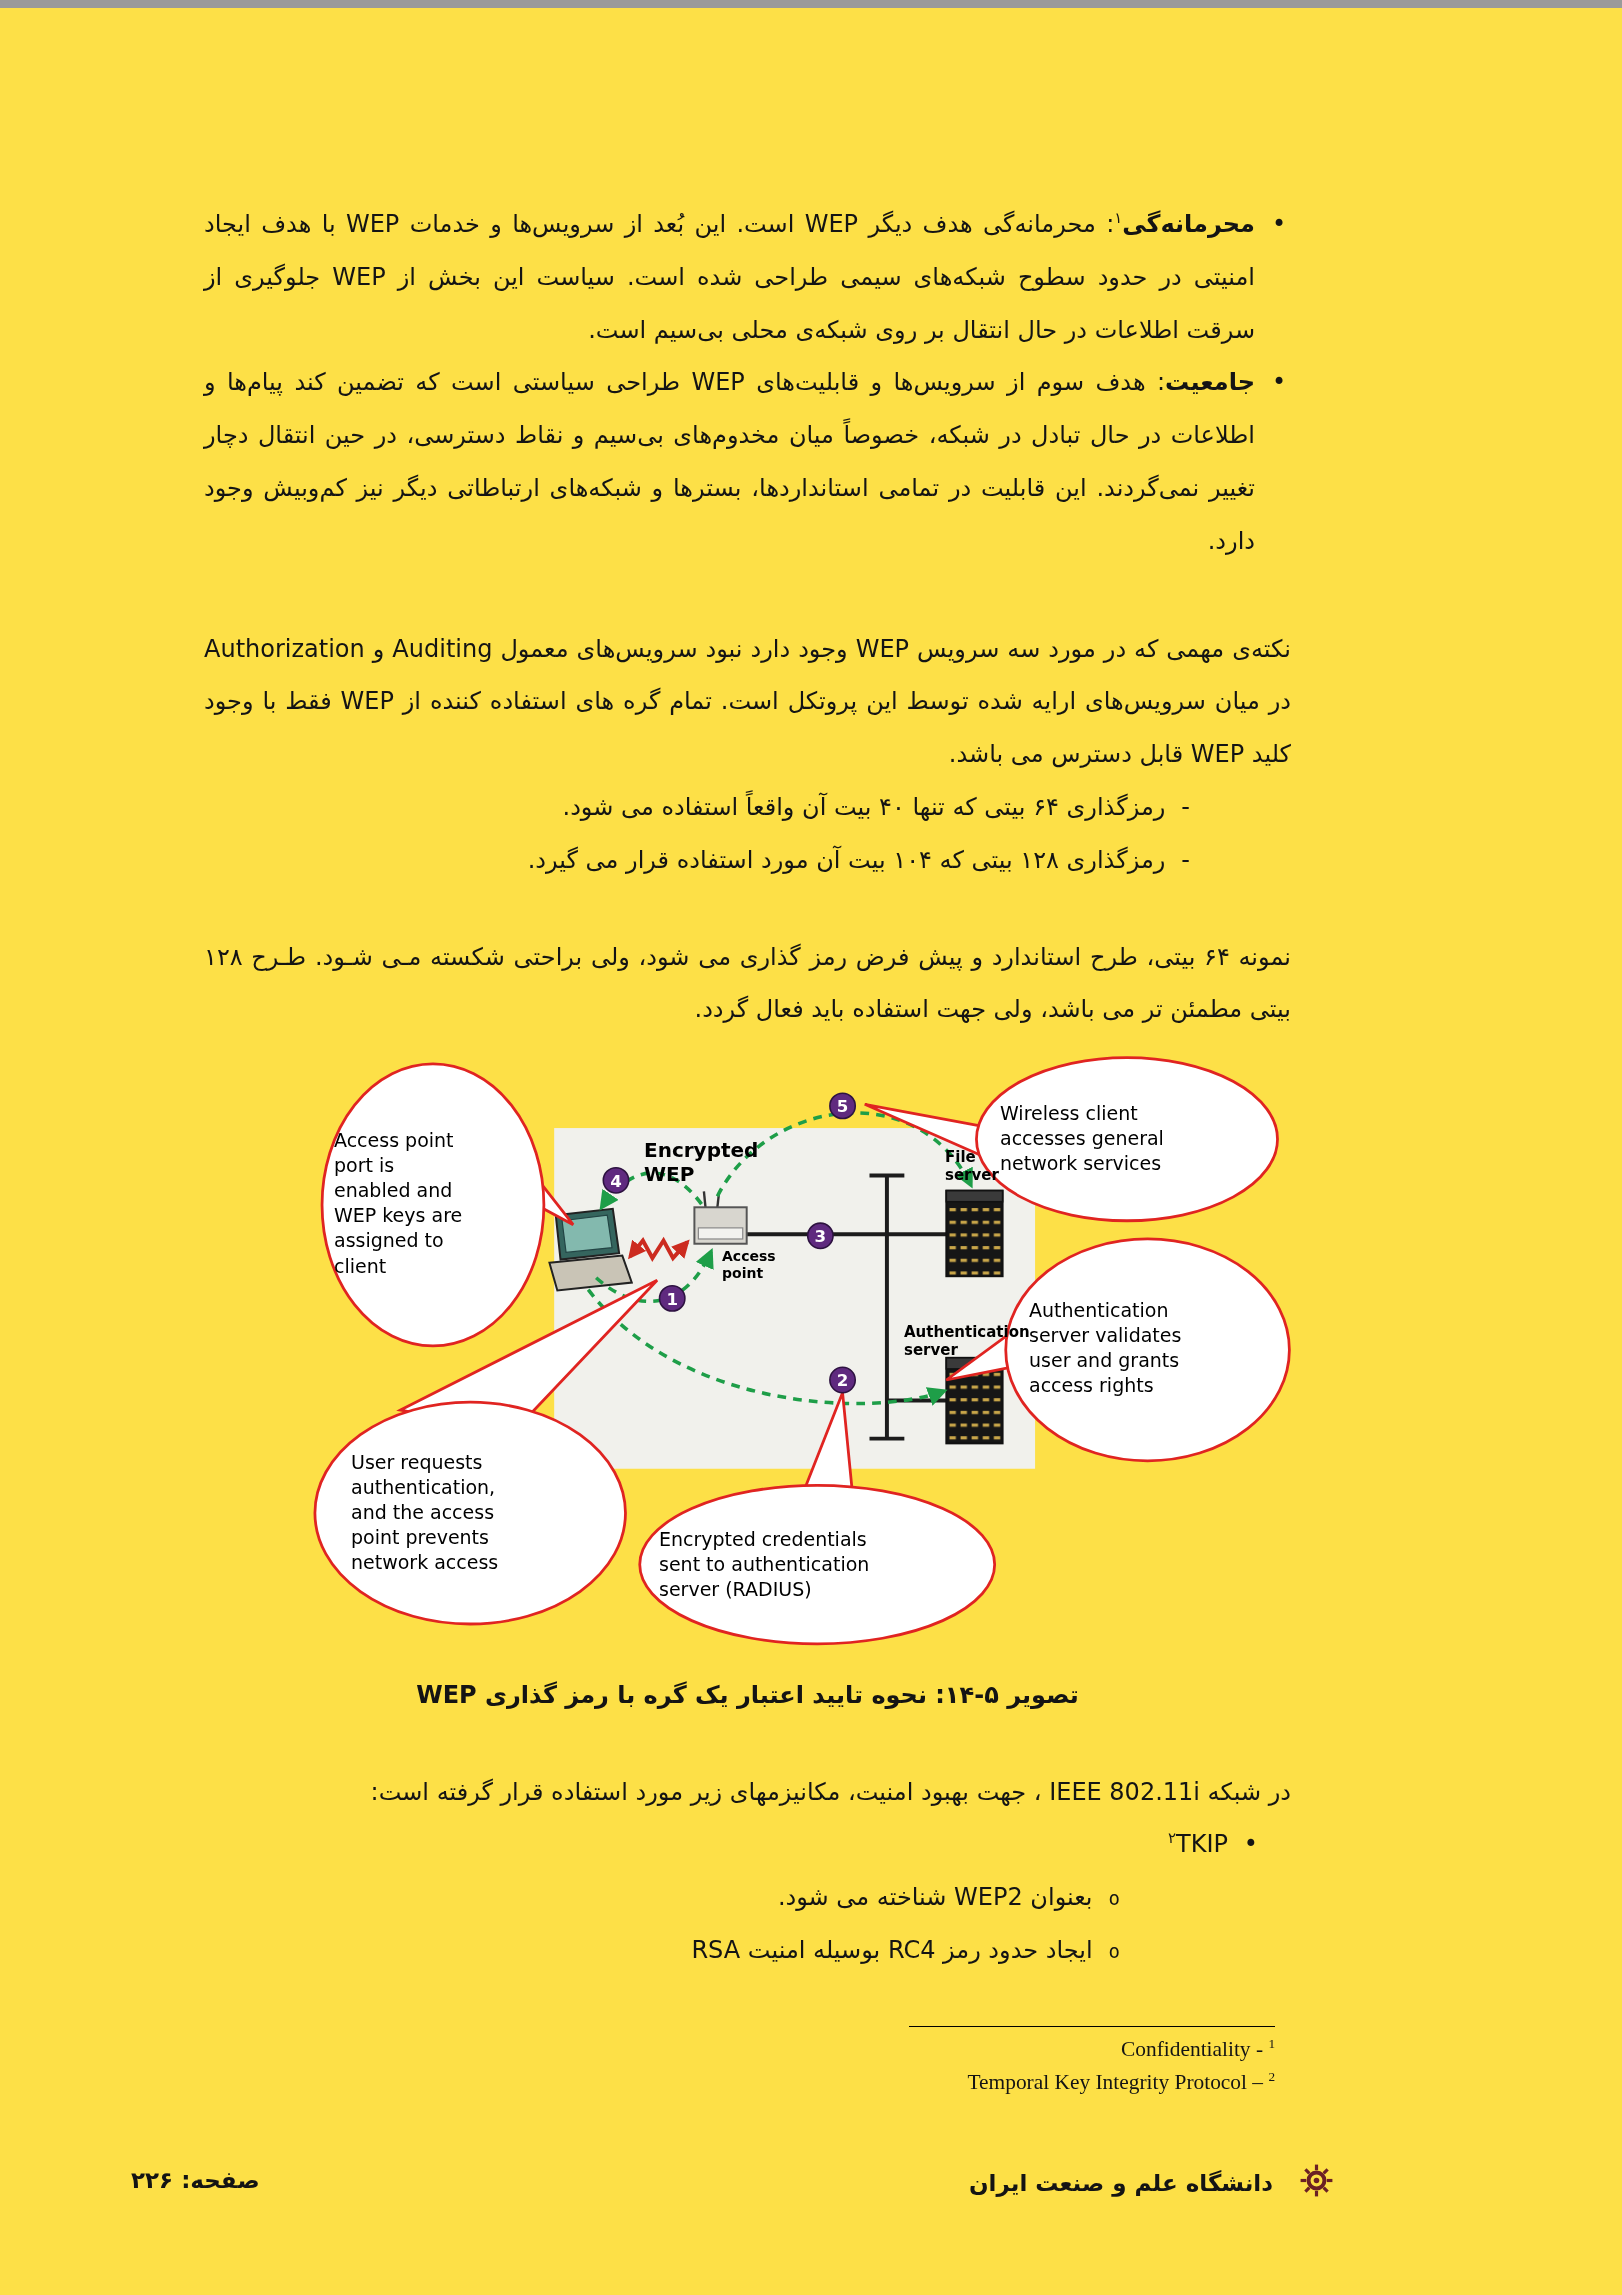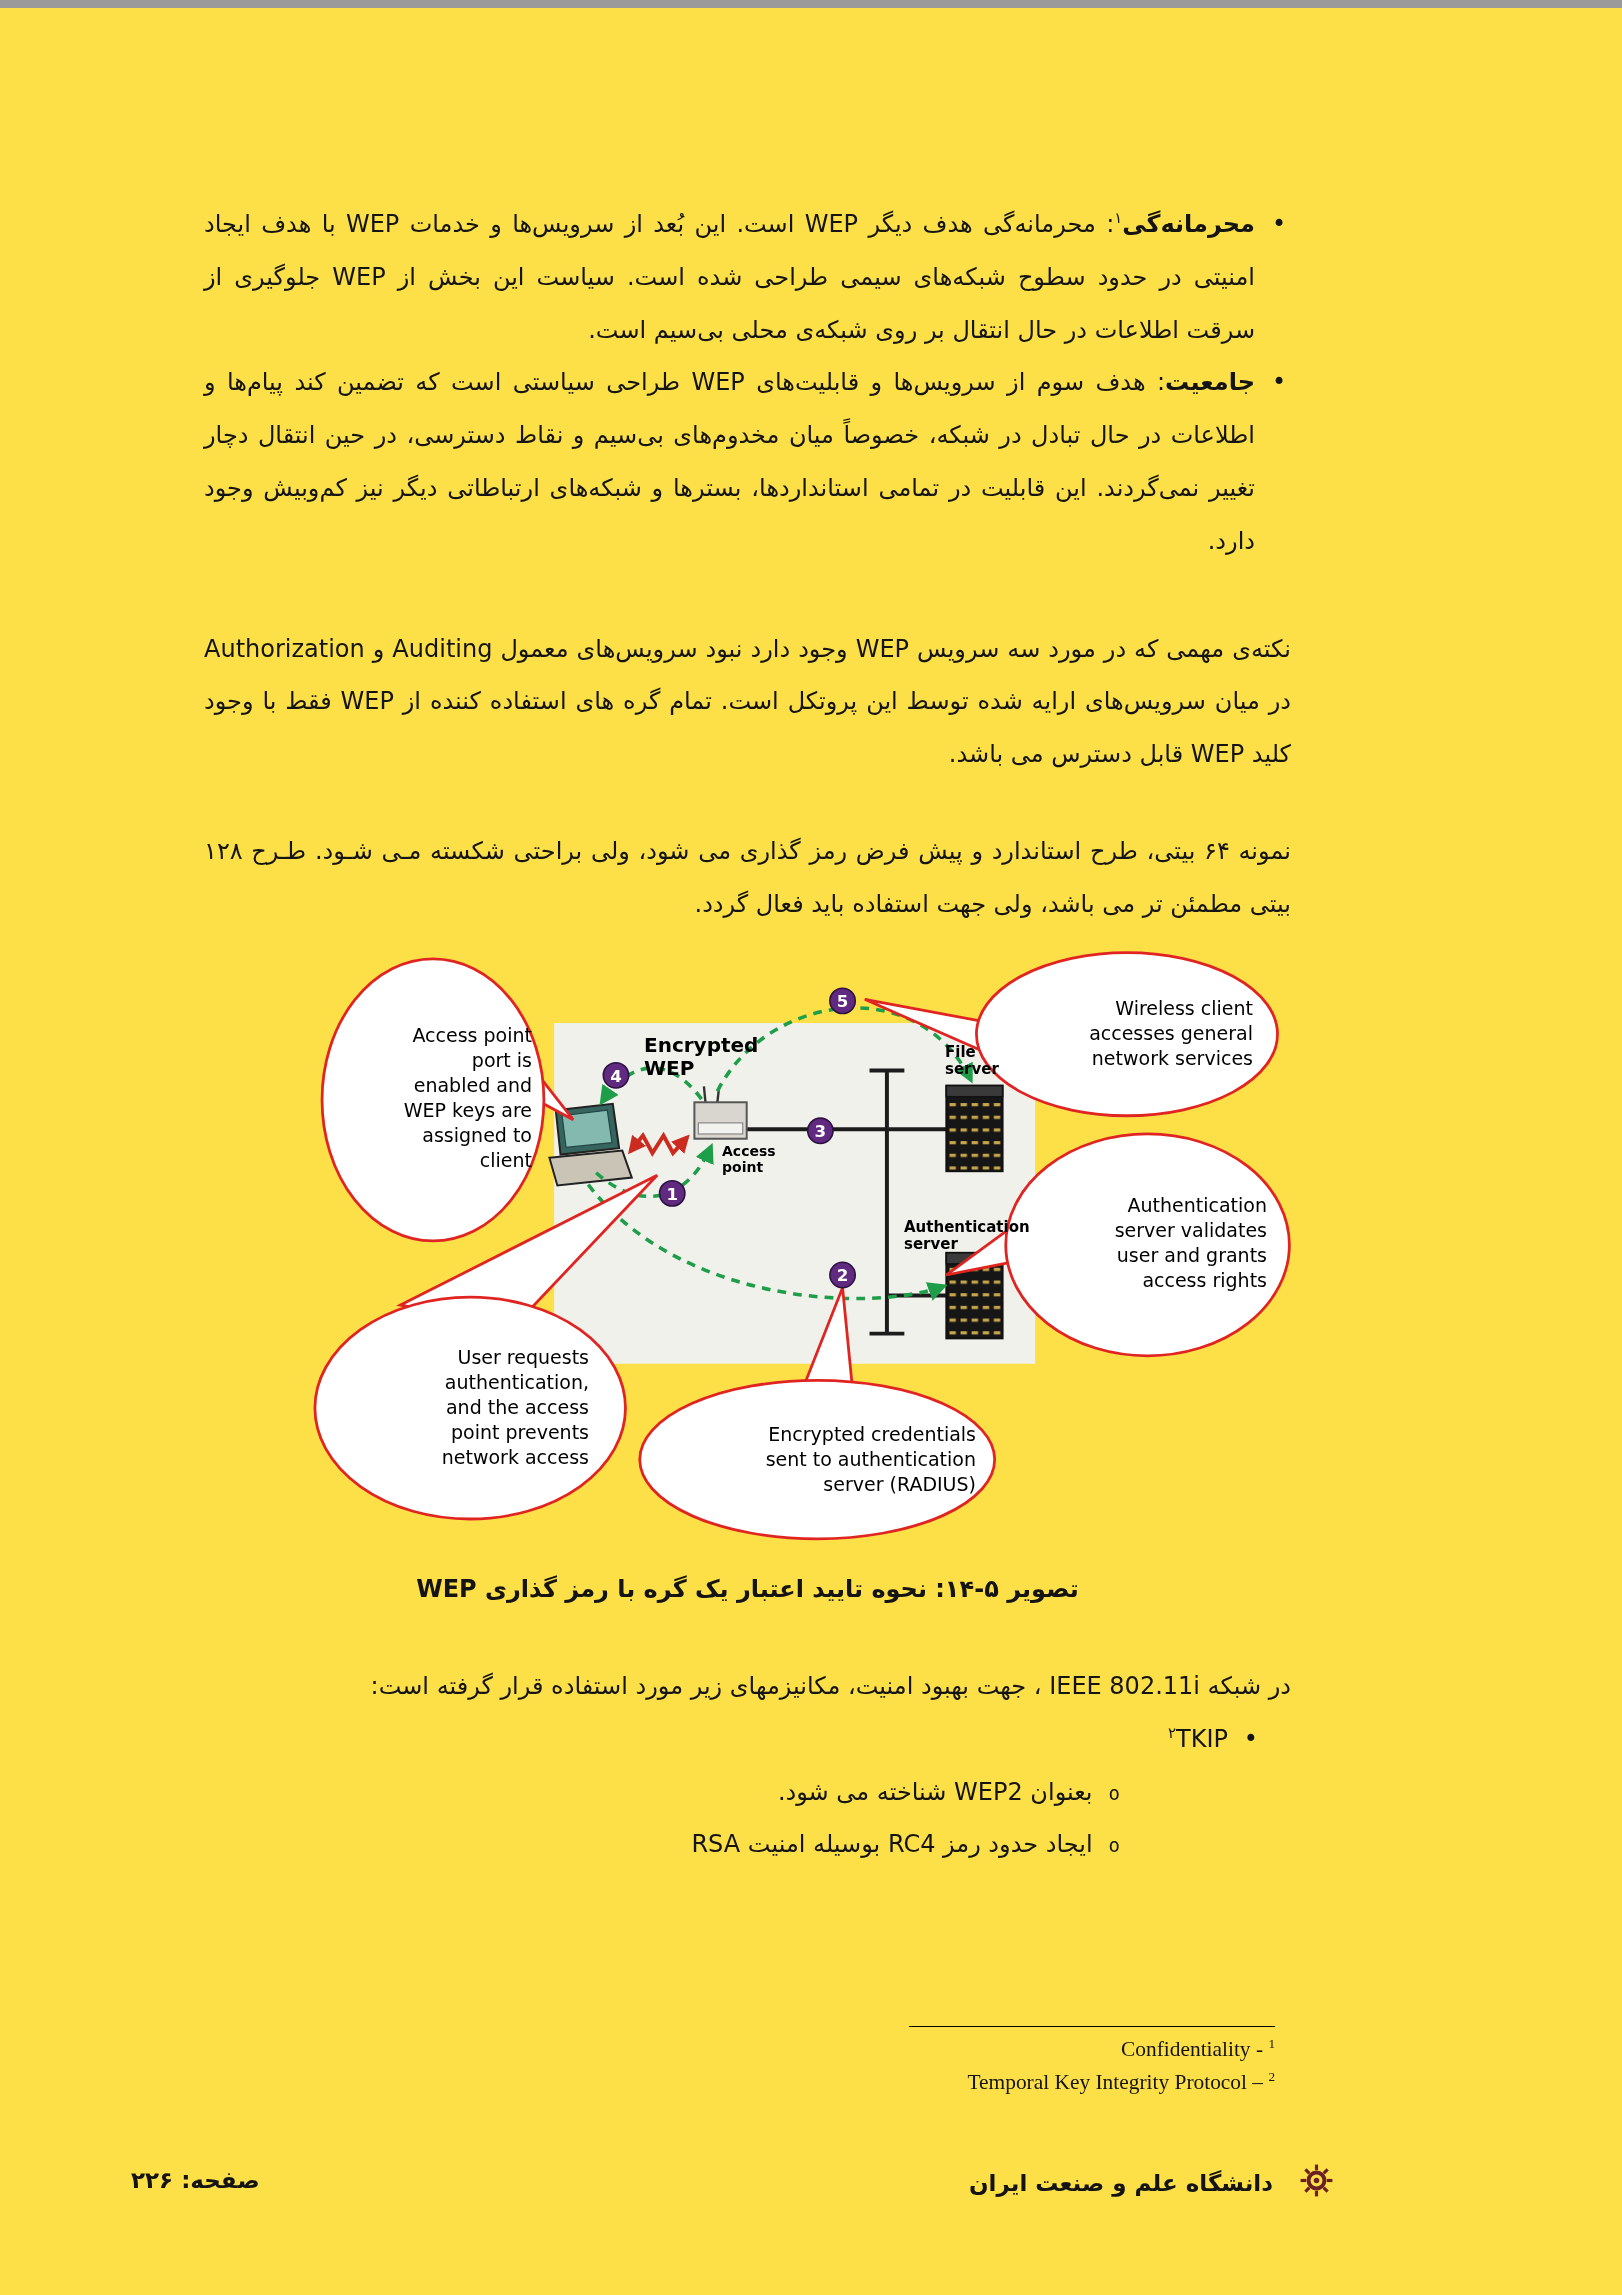--- a/index.html
+++ b/index.html
@@ -32,21 +32,21 @@
     content:"o"; font-family:"DejaVu Sans Mono", monospace;
     font-size:19px; margin-left:16px;
   }
   
   .diagram {
     position:relative; width:1087px; height:596px; margin-top:16px;
     direction:ltr; text-align:left;
   }
   .diagram svg.canvas { position:absolute; inset:0; }
   .bubble-text {
-    position:absolute; white-space:pre-line; text-align:right;
+    position:absolute; white-space:pre-line; text-align:left;
     font-size:19px; line-height:1.32; color:#000; z-index:5;
   }
   .diagram-label {
     position:absolute; white-space:pre-line; font-weight:bold;
     color:#000; z-index:4; line-height:1.18;
   }
   .caption { text-align:center; font-weight:bold; margin-top:20.6px; }
   
   .footnotes {
     position:absolute; top:2018px; left:909px; width:366px;
@@ -76,20 +76,24 @@
         <span class="term">محرمانه‌گی</span><sup>۱</sup><span>: محرمانه‌گی هدف دیگر WEP است. این بُعد از سرویس‌ها و خدمات WEP با هدف ایجاد امنیتی در حدود سطوح شبکه‌های سیمی طراحی شده است. سیاست این بخش از WEP جلوگیری از سرقت اطلاعات در حال انتقال بر روی شبکه‌ی محلی بی‌سیم است.</span>
       </li>
       <li>
         <span class="term">جامعیت</span><span>: هدف سوم از سرویس‌ها و قابلیت‌های WEP طراحی سیاستی است که تضمین کند پیام‌ها و اطلاعات در حال تبادل در شبکه، خصوصاً میان مخدوم‌های بی‌سیم و نقاط دسترسی، در حین انتقال دچار تغییر نمی‌گردند. این قابلیت در تمامی استانداردها، بسترها و شبکه‌های ارتباطاتی دیگر نیز کم‌وبیش وجود دارد.</span>
       </li>
     </ul>
 
     <p class="p-gap">نکته‌ی مهمی که در مورد سه سرویس WEP وجود دارد نبود سرویس‌های معمول Auditing و Authorization در میان سرویس‌های ارایه شده توسط این پروتکل است. تمام گره های استفاده کننده از WEP فقط با وجود کلید WEP قابل دسترس می باشد.</p>
 
 
+    <ul class="dashes">
+      <li>رمزگذاری ۶۴ بیتی که تنها ۴۰ بیت آن واقعاً استفاده می شود.</li>
+      <li>رمزگذاری ۱۲۸ بیتی که ۱۰۴ بیت آن مورد استفاده قرار می گیرد.</li>
+    </ul>
 
     <p class="p-gap2">نمونه ۶۴ بیتی، طرح استاندارد و پیش فرض رمز گذاری می شود، ولی براحتی شکسته مـی شـود. طـرح ۱۲۸ بیتی مطمئن تر می باشد، ولی جهت استفاده باید فعال گردد.</p>
 
     <div class="diagram">
 
       <svg class="canvas" viewBox="0 0 1372 752" style="font-size:30px">
         <defs>
           <marker id="ga" viewBox="0 0 10 10" refX="8" refY="5" markerWidth="5.5" markerHeight="5.5" orient="auto-start-reverse">
             <path d="M0,0 L10,5 L0,10 z" fill="#1e9e48"></path>
           </marker>

